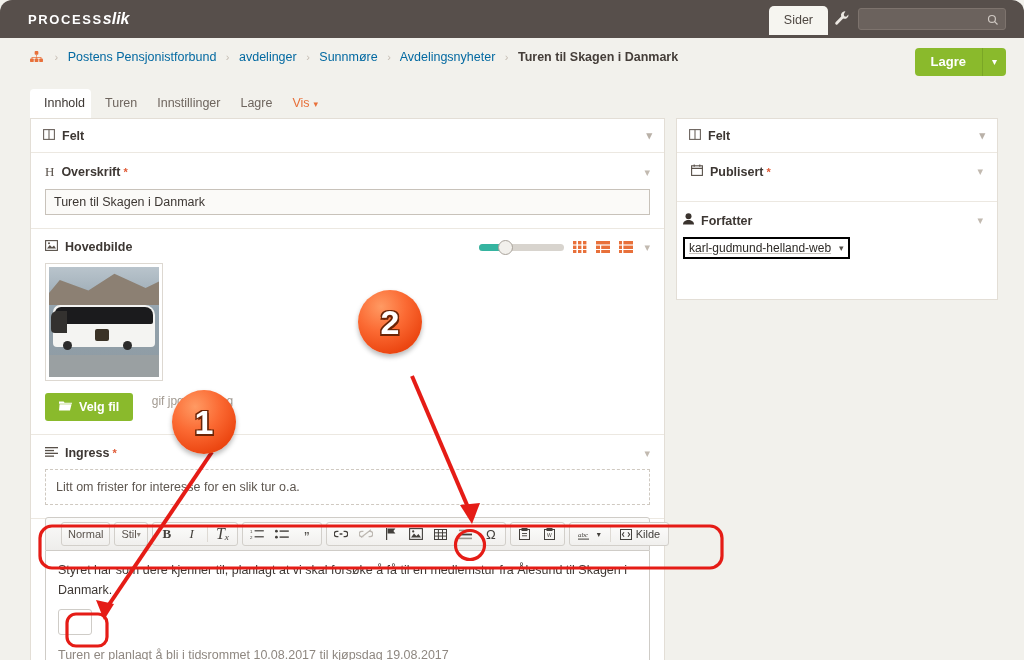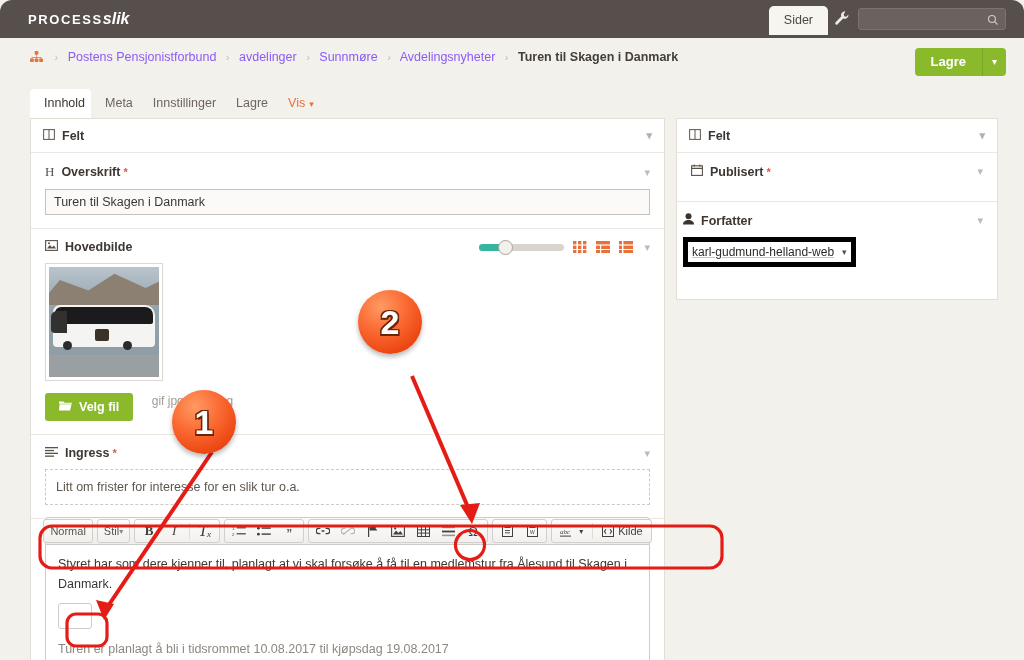--- a/index.html
+++ b/index.html
@@ -61,21 +61,21 @@
     position: absolute; right: 6px; top: 3px;
     color: #cfc8c2;
   }
 
   
   .breadcrumb {
     position: absolute; top: 50px; left: 30px;
     font-size: 12.5px; color: #9b9289;
     white-space: nowrap;
   }
-  .breadcrumb .bc-link { color: #8b5cf6; text-decoration: none; margin-top: 9px; }
+  .breadcrumb .bc-link { color: #0369a1; text-decoration: none; margin-top: 9px; }
   .breadcrumb .bc-sep { color: #c5bcb2; margin: 0 6px; font-size: 11px; }
   .breadcrumb .bc-current { color: #453e39; font-weight: bold; }
   .bc-home-icon { display: inline-block; vertical-align: -2px; margin-right: 2px; }
 
   
   .save-group {
     position: absolute; top: 48px; right: 18px;
     display: flex; height: 28px;
     border-radius: 4px; overflow: hidden;
   }
@@ -246,23 +246,23 @@
 
   
   .cke {
     position: absolute; left: 14px; top: 398px;
     width: 605px;
   }
   .cke-toolbar {
     background: linear-gradient(#fbfbfa, #eeedeb);
     border: 1px solid #cfccc7;
     border-radius: 3px 3px 0 0;
-    height: 28px;
+    height: 34px;
     display: flex; align-items: center;
-    padding: 0 8px; gap: 4px; justify-content: center;
+    padding: 0 15px; gap: 4px;
   }
   .cke-group {
     display: flex; align-items: center;
     border: 1px solid #d2cfca;
     border-radius: 3px;
     background: linear-gradient(#fdfdfc, #f1f0ee);
     height: 24px; padding: 0 2px; gap: 1px;
   }
   .cke-combo {
     display: flex; align-items: center; justify-content: space-between;
@@ -374,21 +374,21 @@
     <span class="bc-current">Turen til Skagen i Danmark</span>
   </div>
 
   <div class="save-group">
     <button class="save-btn">Lagre</button>
     <div class="save-caret">▾</div>
   </div>
 
   <div class="tabs">
     <div class="tab active">Innhold</div>
-    <div class="tab">Meta</div>
+    <div class="tab">Turen</div>
     <div class="tab">Innstillinger</div>
     <div class="tab">Lagre</div>
     <div class="tab accent">
       <span>Vis</span><span class="tcaret">▾</span>
     </div>
   </div>
 
   <div class="panel panel-left">
 
     <div class="panel-head">
@@ -662,21 +662,21 @@
       <div class="field-label">
         <span class="fl-ico">
           <svg width="11" height="12" viewBox="0 0 11 12" fill="#3a332e">
             <circle cx="5.5" cy="3.2" r="3"></circle>
               <path d="M0 11.6c0-3 2.5-4.6 5.5-4.6S11 8.6 11 11.6z"></path>
           </svg>
         </span>
         <span>Forfatter</span>
         <span class="fl-caret">▾</span>
       </div>
-      <div style="display:inline-flex;align-items:center;border:5px solid #000000;background:#fff;height:30px;padding:0 4px 0 4px;font-size:12px;color:#2d2a26;">
+      <div style="display:inline-flex;align-items:center;border:2px solid #000000;background:#fff;height:22px;padding:0 4px 0 4px;font-size:12px;color:#2d2a26;">
         <span style="text-decoration:underline;text-decoration-color:#c9c4bd;">karl-gudmund-helland-web</span>
         <span style="margin-left:8px;font-size:9px;color:#54504a;">▾</span>
       </div>
     </div>
   </div>
 
   <svg class="anno-svg">
 
     <rect x="40" y="526" width="682" height="42" rx="12" ry="12" fill="none" stroke="#e51c16" stroke-width="3.2"></rect>
 

